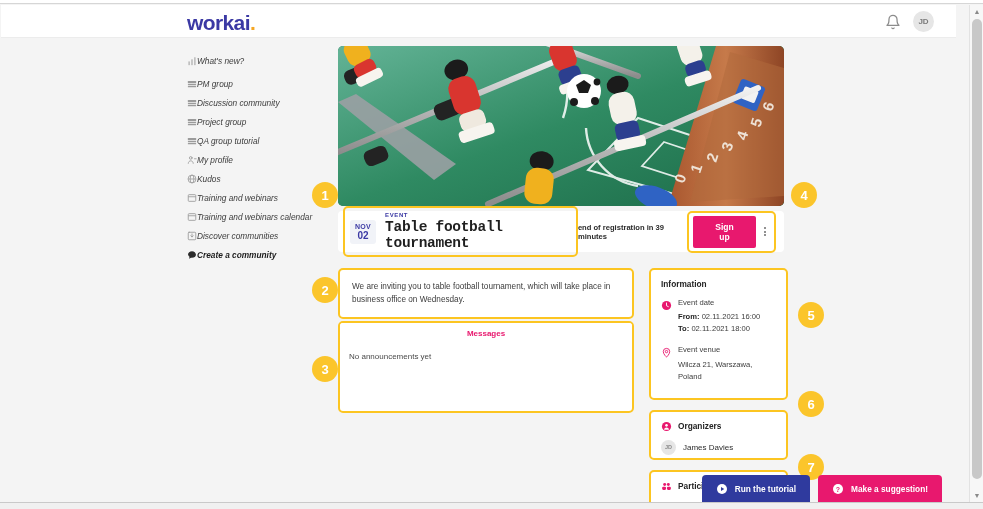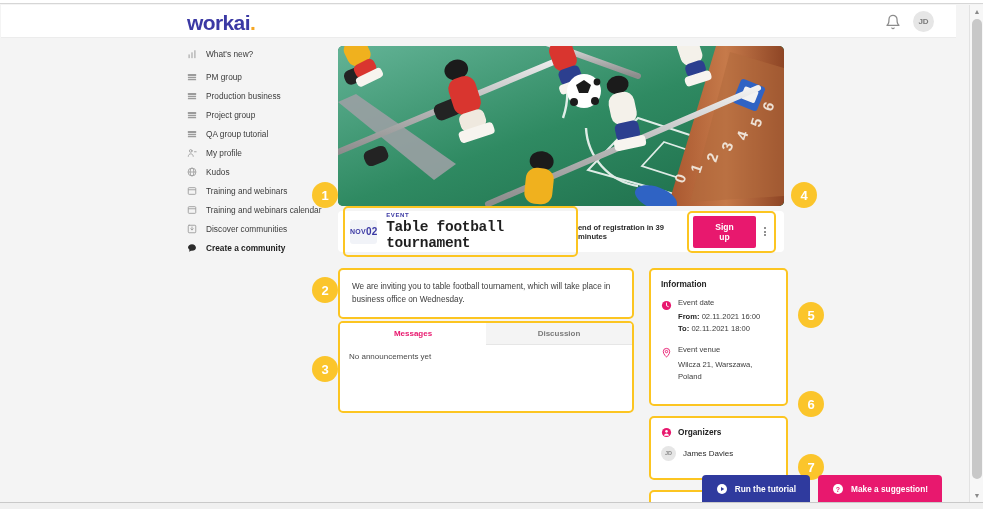--- a/index.html
+++ b/index.html
@@ -69,24 +69,25 @@
     background: #e6e6e6; color: #7a7a7a;
     font-size: 8px; font-weight: bold;
     display: flex; align-items: center; justify-content: center;
   }
 
   
   .sidebar {
     position: absolute; left: 186px; top: 44px; width: 150px;
   }
   .nav-item {
-    display: flex; align-items: flex-start; gap: 9px;
+    display: flex; align-items: flex-end; 
     height: 17px; margin-bottom: 2px;
     font-size: 8.3px; color: #3c3c3c; cursor: pointer;
     white-space: nowrap;
+    font-style: italic;
   }
   .nav-item.group-start { margin-top: 6px; }
   .nav-item.active { font-weight: bold; color: #1d1d1d; }
   .nav-ico {
     width: 10px; height: 10px; flex: 0 0 10px;
     display: block; color: #9b9b9b;
   }
   .nav-item.active .nav-ico { color: #2b2b2b; }
 
   
@@ -104,21 +105,21 @@
     background: #ffffff; border-radius: 4px;
     display: flex; align-items: center;
   }
   .event-left {
     display: flex; align-items: center; gap: 9px;
     margin-left: 5px; padding: 4px 8px 4px 5px;
     border: 2px solid #fcc521; border-radius: 5px;
   }
   .date-chip {
     width: 30px; height: 24px; background: #f1f3f8; border-radius: 3px;
-    display: flex; flex-direction: row; align-items: center;
+    display: flex; flex-direction: column; align-items: center;
     justify-content: center; color: #3b39a4;
   }
   .date-chip .m { font-size: 7px; font-weight: bold; letter-spacing: .3px; }
   .date-chip .d { font-size: 10px; font-weight: bold; }
   .event-kicker {
     font-size: 6px; font-weight: bold; color: #3b39a4;
     letter-spacing: .6px; margin-bottom: 1px;
   }
   .event-title { font-size: 14.5px; font-weight: bold; color: #1f1f1f; letter-spacing: -.3px; font-family: Liberation Mono, monospace; }
 
@@ -268,21 +269,21 @@
       </div>
 
       <div class="nav-item">
         <span class="nav-ico">
           <svg viewBox="0 0 24 24" fill="currentColor">
               <rect x="2" y="5" width="20" height="5" rx="1.2"></rect>
               <rect x="2" y="12" width="20" height="3" rx="1"></rect>
               <rect x="2" y="17" width="20" height="3" rx="1"></rect>
             </svg>
         </span>
-        <span>Production business</span>
+        <span>Discussion community</span>
       </div>
 
       <div class="nav-item">
         <span class="nav-ico">
           <svg viewBox="0 0 24 24" fill="currentColor">
               <rect x="2" y="5" width="20" height="5" rx="1.2"></rect>
               <rect x="2" y="12" width="20" height="3" rx="1"></rect>
               <rect x="2" y="17" width="20" height="3" rx="1"></rect>
             </svg>
         </span>
@@ -494,21 +495,20 @@
               </span>
           </div>
         </div>
       </div>
 
       <div class="desc-card">We are inviting you to table football tournament, which will take place in business office on Wednesday.</div>
 
       <div class="msg-card">
         <div class="tabs">
           <div class="tab active">Messages</div>
-          <div class="tab">Discussion</div>
         </div>
         <div class="no-ann">No announcements yet</div>
       </div>
     </div>
 
     <div class="rcol">
 
       <div class="panel">
         <div class="panel-title">Information</div>
 
@@ -519,35 +519,35 @@
                 <path d="M12 6.5v6l4 2" stroke="#fff" stroke-width="2" stroke-linecap="round" fill="none"></path>
               </svg>
           </span>
           <div class="info-body">
             <span class="lbl">Event date</span>
             <span><b>From:</b> <span>02.11.2021 16:00</span></span><br>
             <span><b>To:</b> <span>02.11.2021 18:00</span></span>
           </div>
         </div>
 
-        <div class="info-row" style="margin-bottom:12px">
+        <div class="info-row" style="margin-bottom:6px">
           <span class="pink-ico">
             <svg viewBox="0 0 24 24" fill="none" stroke="currentColor" stroke-width="2">
                 <path d="M12 22s7-6.3 7-12A7 7 0 0 0 5 10c0 5.7 7 12 7 12z"></path>
                 <circle cx="12" cy="10" r="2.6"></circle>
               </svg>
           </span>
           <div class="info-body">
             <span class="lbl">Event venue</span>
             <span>Wilcza 21, Warszawa, Poland</span>
           </div>
         </div>
       </div>
 
-      <div class="panel" style="padding-bottom:17px">
+      <div class="panel" style="padding-bottom:3px">
         <div class="panel-title with-ico">
           <span class="pink-ico">
             <svg viewBox="0 0 24 24" fill="currentColor">
                 <circle cx="12" cy="12" r="10"></circle>
                 <circle cx="12" cy="9.5" r="2.8" fill="#fff"></circle>
                 <path d="M6.5 19c.6-3 3-4.6 5.5-4.6S17 16 17.5 19z" fill="#fff"></path>
               </svg>
           </span>
           <span>Organizers</span>
         </div>

